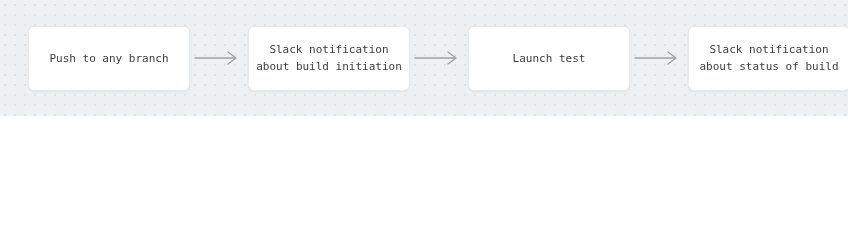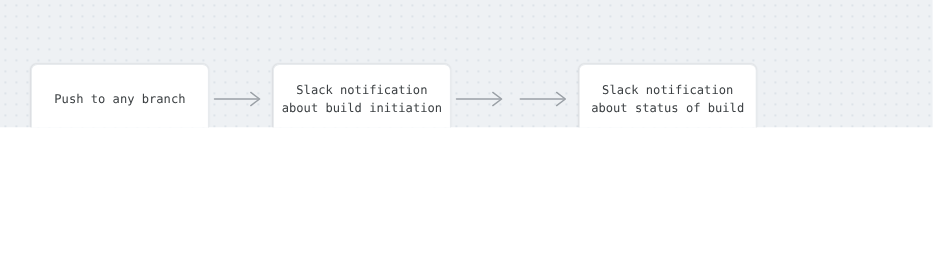--- a/index.html
+++ b/index.html
@@ -29,21 +29,20 @@
     left: 0;
     top: 0;
     width: 848px;
     height: 116px;
     display: flex;
     flex-direction: row;
     align-items: center;
     justify-content: flex-start;
     padding-left: 28px;
     box-sizing: border-box;
-    margin-top: 32px;
   }
 
   .node {
     width: 162px;
     height: 65px;
     background: #ffffff;
     border: 1px solid #e8ebee;
     border-radius: 6px;
     box-shadow: 0 1px 2px rgba(60, 64, 67, 0.08),
                 0 0 1px rgba(60, 64, 67, 0.06);
@@ -104,20 +103,23 @@
 
     <div class="connector">
       <span>
         <svg width="52" height="20" viewBox="0 0 52 20" fill="none" xmlns="http://www.w3.org/2000/svg">
           <path d="M2 10 H42" stroke="#9aa0a6" stroke-width="1.3" stroke-linecap="round"></path>
           <path d="M35 4 L43 10 L35 16" stroke="#9aa0a6" stroke-width="1.3" stroke-linecap="round" stroke-linejoin="round" fill="none"></path>
         </svg>
       </span>
     </div>
 
+    <div class="node">
+      <span class="node-label">Launch test</span>
+    </div>
 
     <div class="connector">
       <span>
         <svg width="52" height="20" viewBox="0 0 52 20" fill="none" xmlns="http://www.w3.org/2000/svg">
           <path d="M2 10 H42" stroke="#9aa0a6" stroke-width="1.3" stroke-linecap="round"></path>
           <path d="M35 4 L43 10 L35 16" stroke="#9aa0a6" stroke-width="1.3" stroke-linecap="round" stroke-linejoin="round" fill="none"></path>
         </svg>
       </span>
     </div>
 

